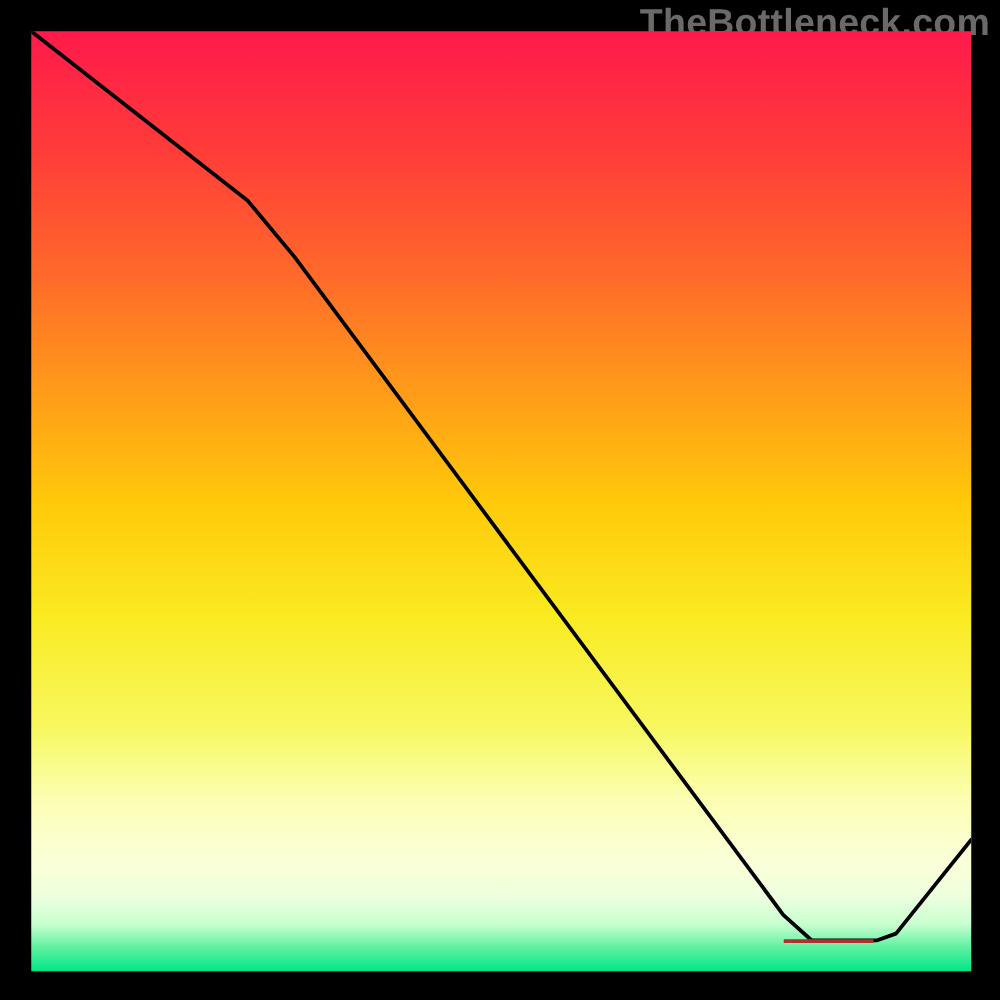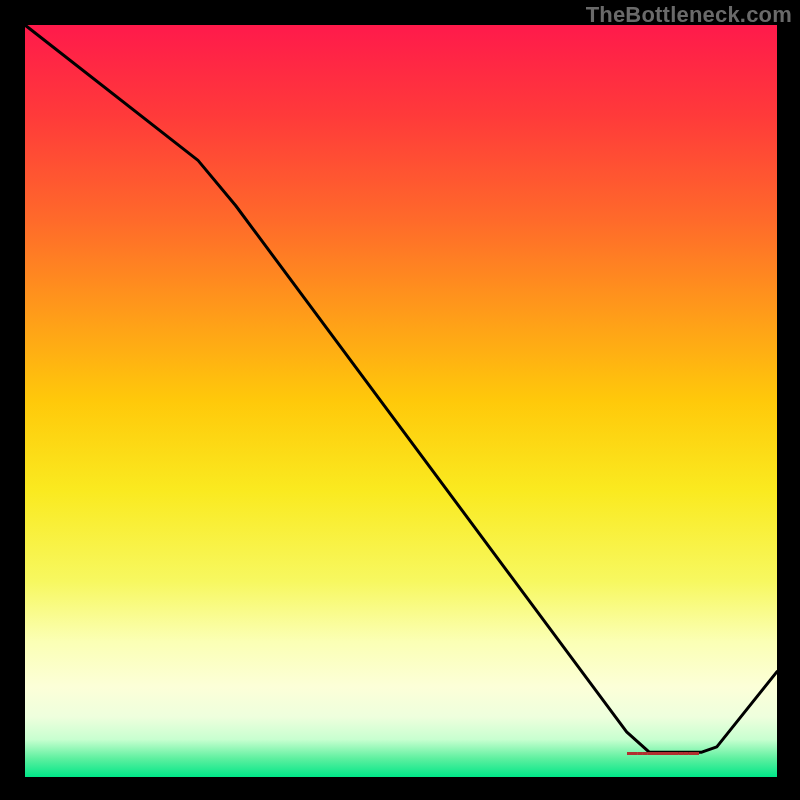--- a/index.html
+++ b/index.html
@@ -38,21 +38,21 @@
       #c8ffd0 95%,
       #5ff0a0 97.5%,
       #00e688 100%
     );
   }
   .watermark {
     position: absolute;
     top: 2px;
     right: 8px;
     font-family: Arial, Helvetica, sans-serif;
-    font-size: 22px;
+    font-size: 30px;
     font-weight: bold;
     color: #6a6a6a;
     letter-spacing: 0.2px;
     user-select: none;
   }
   svg.curve {
     position: absolute;
     left: 0;
     top: 0;
     width: 752px;

